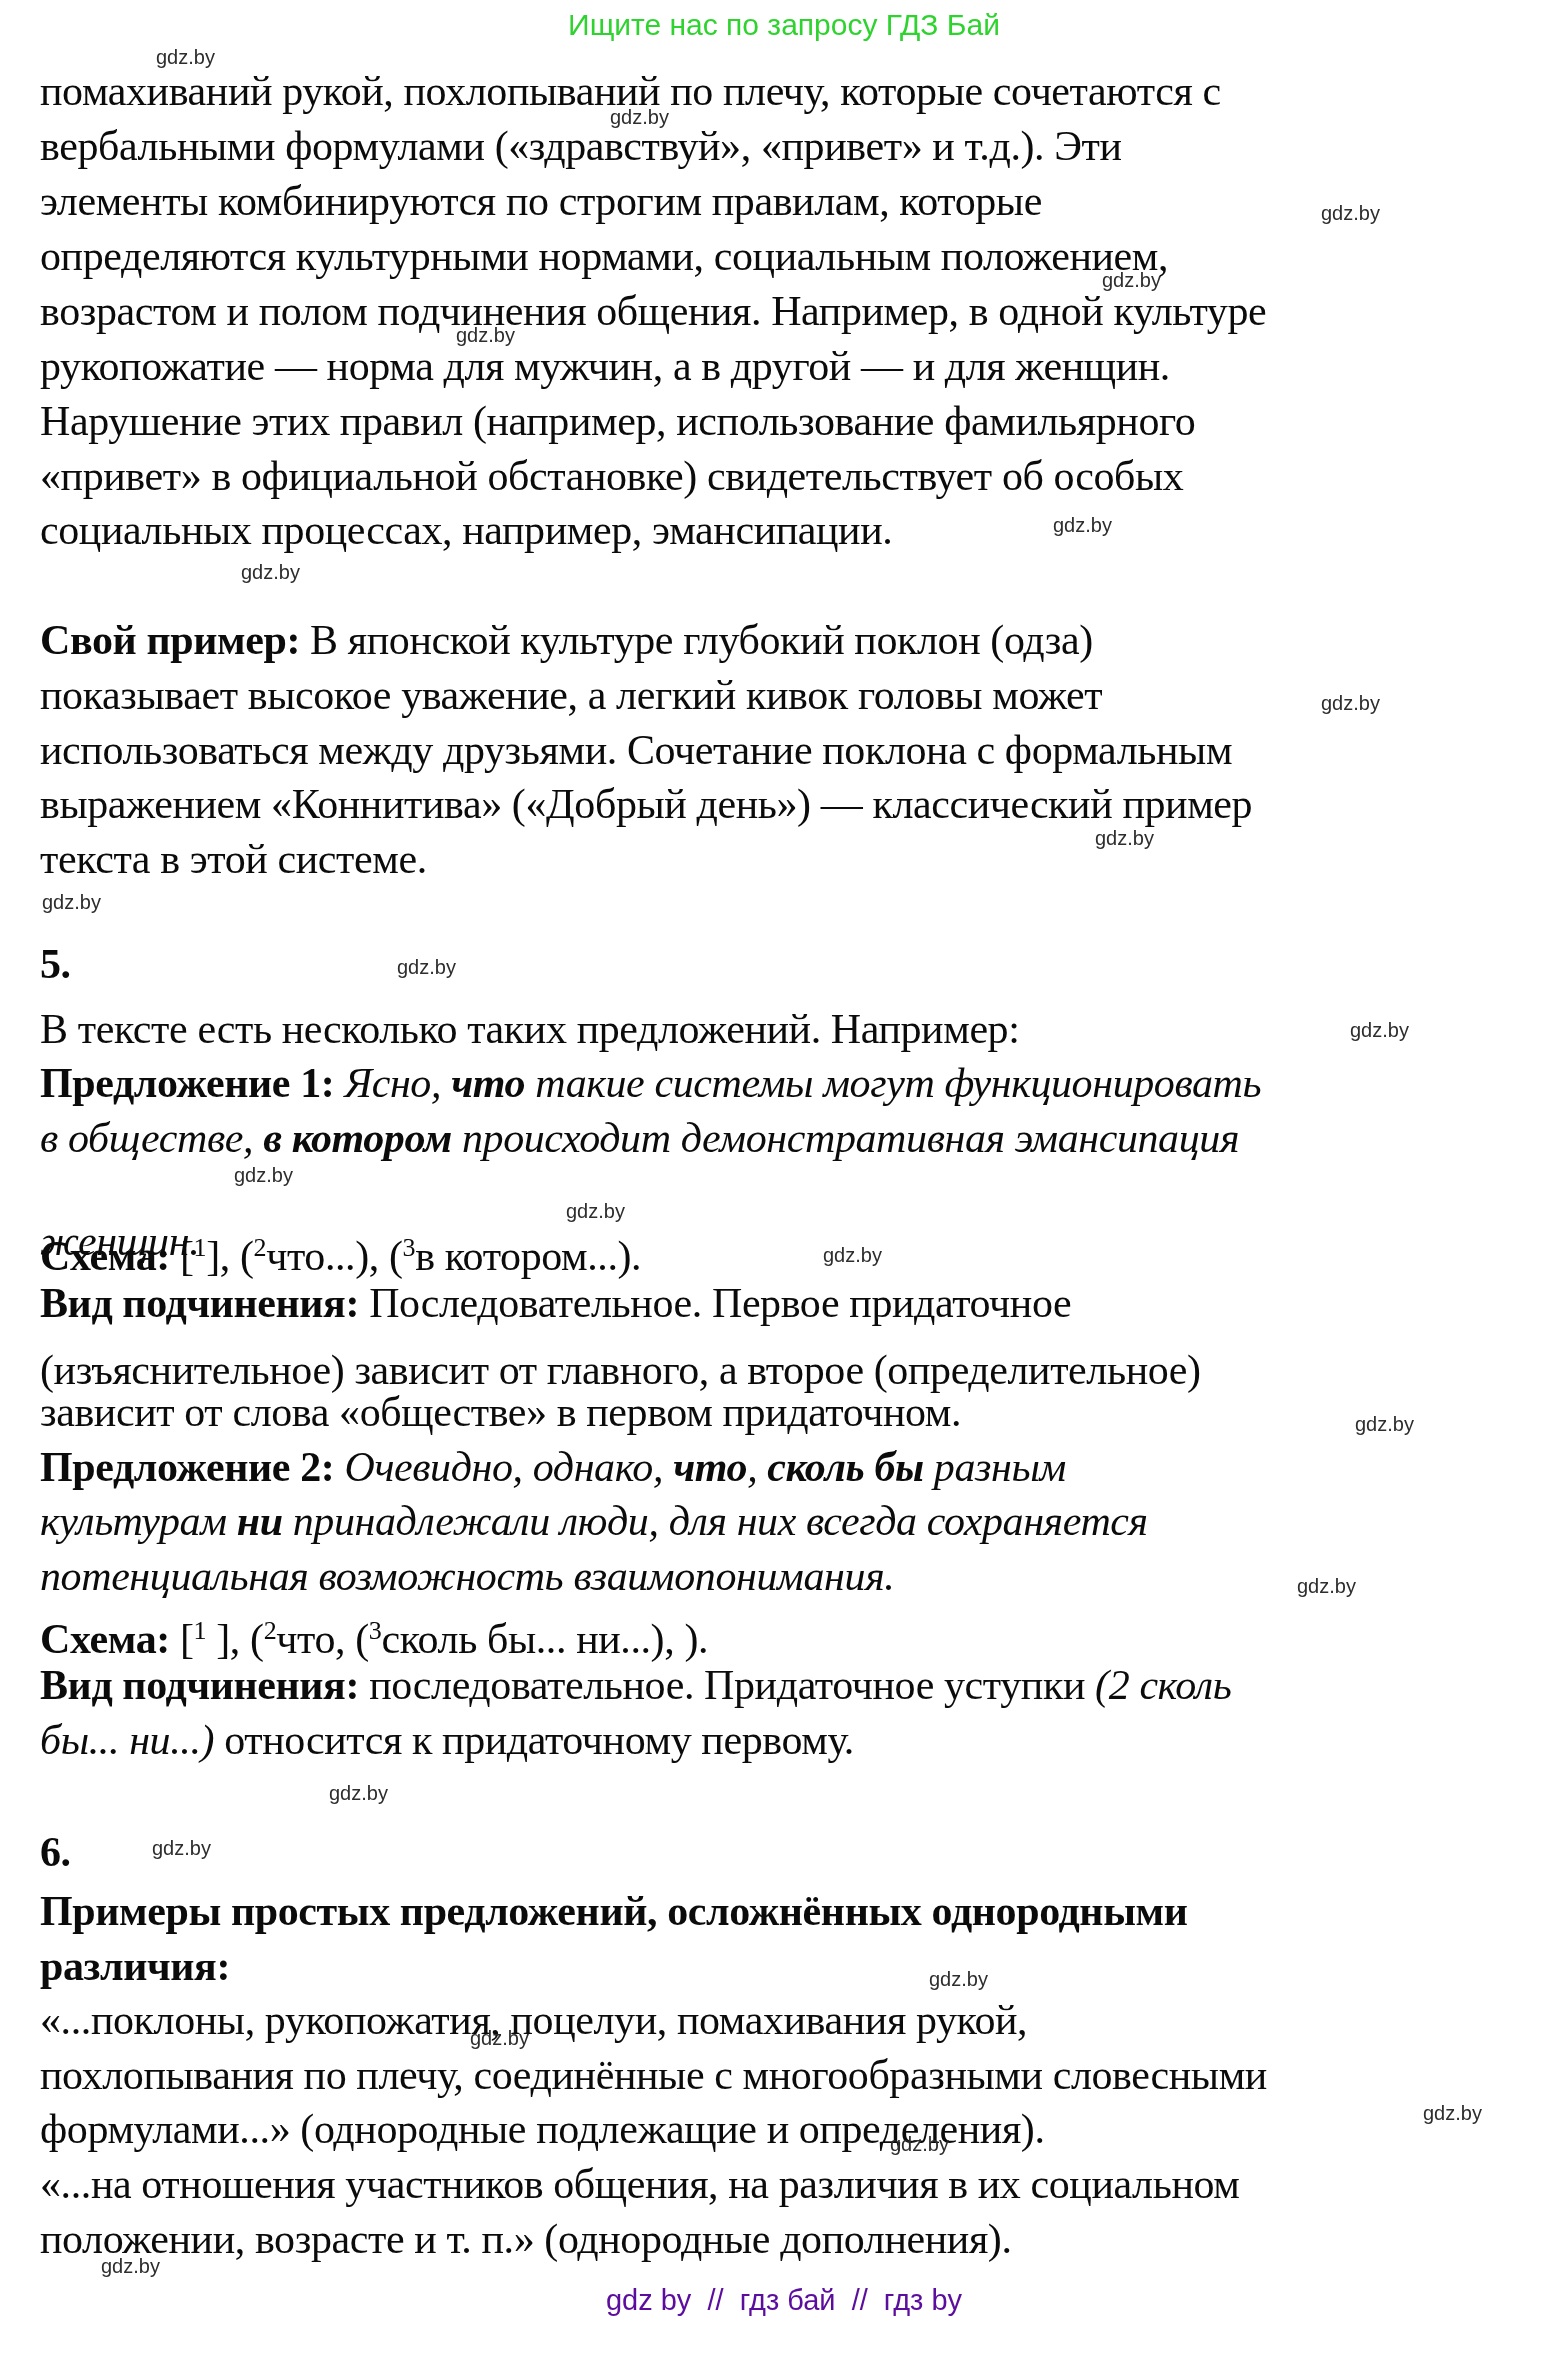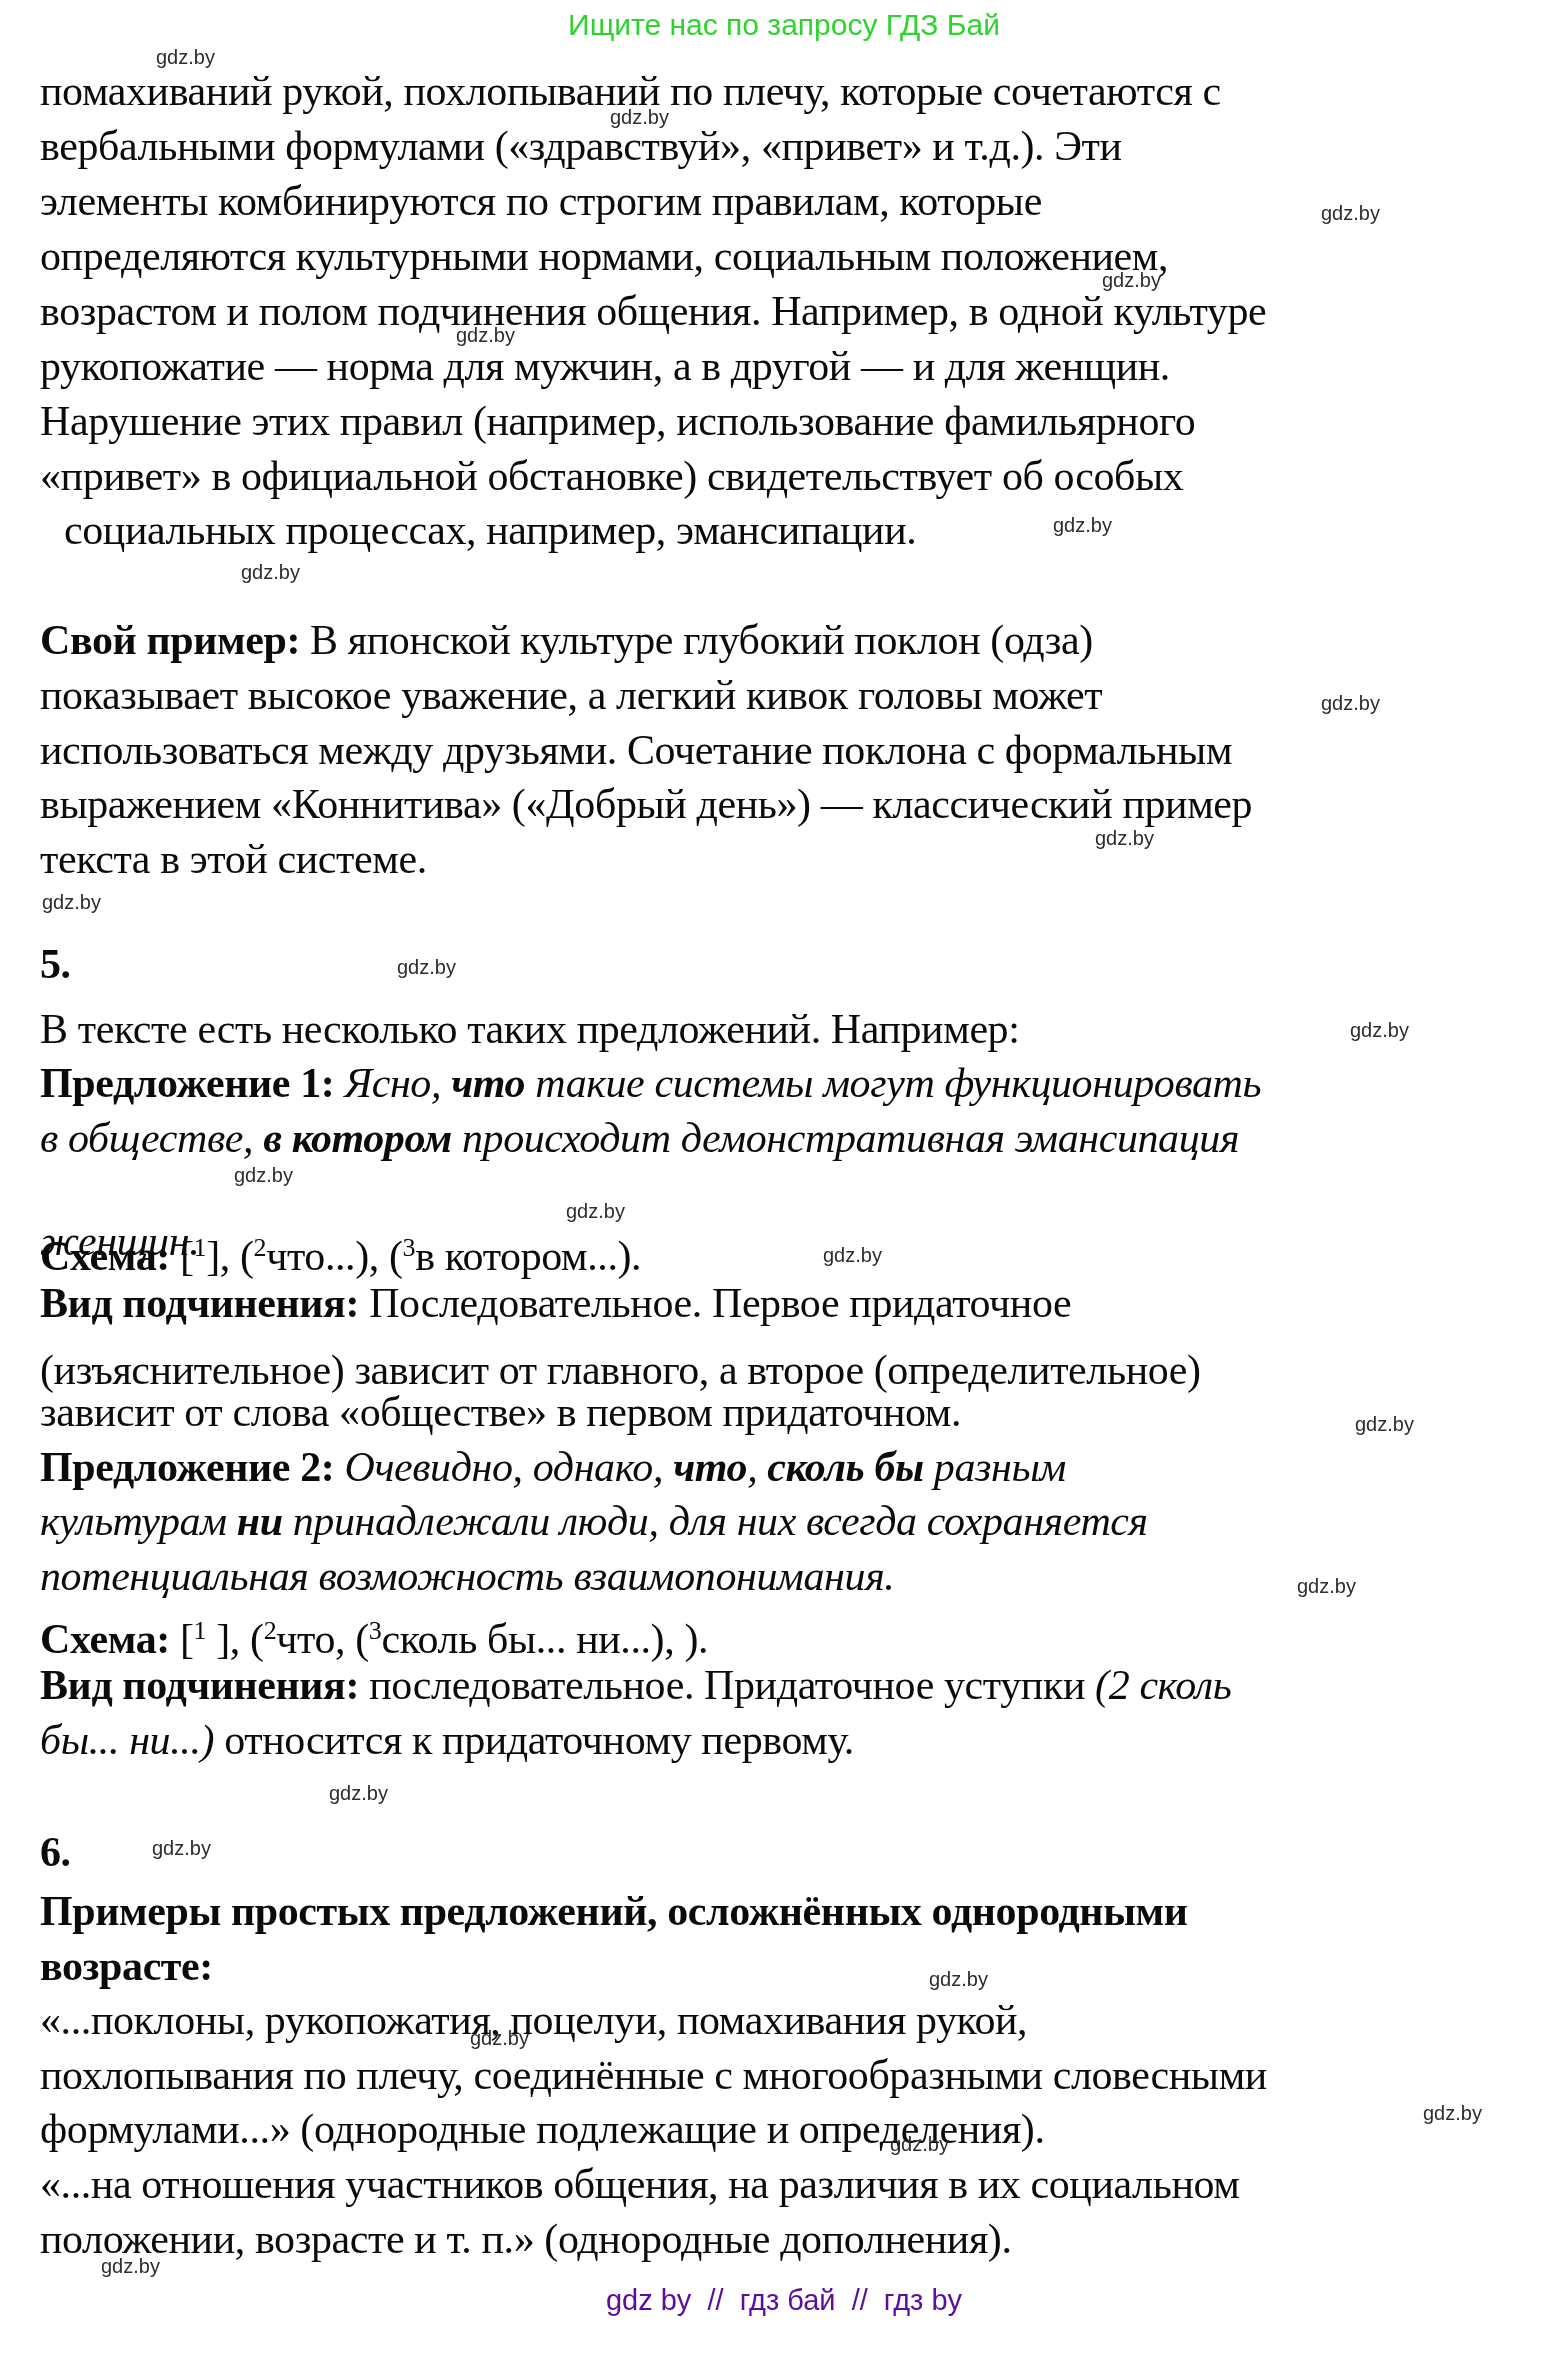--- a/index.html
+++ b/index.html
@@ -55,21 +55,21 @@
   <div class="banner">Ищите нас по запросу ГДЗ Бай</div>
   <div class="footer">gdz by  //  гдз бай  //  гдз by</div>
 <div class="line" style="top: 65px;"><span class="r">помахиваний рукой, похлопываний по плечу, которые сочетаются с</span></div>
     <div class="line" style="top: 120px;"><span class="r">вербальными формулами («здравствуй», «привет» и т.д.). Эти</span></div>
     <div class="line" style="top: 175px;"><span class="r">элементы комбинируются по строгим правилам, которые</span></div>
     <div class="line" style="top: 230px;"><span class="r">определяются культурными нормами, социальным положением,</span></div>
     <div class="line" style="top: 285px;"><span class="r">возрастом и полом подчинения общения. Например, в одной культуре</span></div>
     <div class="line" style="top: 340px;"><span class="r">рукопожатие — норма для мужчин, а в другой — и для женщин.</span></div>
     <div class="line" style="top: 395px;"><span class="r">Нарушение этих правил (например, использование фамильярного</span></div>
     <div class="line" style="top: 450px;"><span class="r">«привет» в официальной обстановке) свидетельствует об особых</span></div>
-    <div class="line" style="top: 504px; margin-left: 24px;"><span class="r">социальных процессах, например, эмансипации.</span></div>
+    <div class="line" style="top: 504px;"><span class="r">социальных процессах, например, эмансипации.</span></div>
     <div class="line" style="top: 614px;"><span class="b">Свой пример: </span><span class="r">В японской культуре глубокий поклон (одза)</span></div>
     <div class="line" style="top: 669px;"><span class="r">показывает высокое уважение, а легкий кивок головы может</span></div>
     <div class="line" style="top: 724px;"><span class="r">использоваться между друзьями. Сочетание поклона с формальным</span></div>
     <div class="line" style="top: 778px;"><span class="r">выражением «Коннитива» («Добрый день») — классический пример</span></div>
     <div class="line" style="top: 833px;"><span class="r">текста в этой системе.</span></div>
     <div class="line" style="top: 938px;"><span class="b">5.</span></div>
     <div class="line" style="top: 1003px;"><span class="r">В тексте есть несколько таких предложений. Например:</span></div>
     <div class="line" style="top: 1057px;"><span class="b">Предложение 1: </span><span class="i">Ясно, </span><span class="bi">что</span><span class="i"> такие системы могут функционировать</span></div>
     <div class="line" style="top: 1112px;"><span class="i">в обществе, </span><span class="bi">в котором</span><span class="i"> происходит демонстративная эмансипация</span></div>
     <div class="line" style="top: 1167px; margin-top: 48px;"><span class="i">женщин.</span></div>
@@ -78,21 +78,21 @@
     <div class="line" style="top: 1332px; margin-top: 12px;"><span class="r">(изъяснительное) зависит от главного, а второе (определительное)</span></div>
     <div class="line" style="top: 1386px;"><span class="r">зависит от слова «обществе» в первом придаточном.</span></div>
     <div class="line" style="top: 1441px;"><span class="b">Предложение 2: </span><span class="i">Очевидно, однако, </span><span class="bi">что</span><span class="i">, </span><span class="bi">сколь бы</span><span class="i"> разным</span></div>
     <div class="line" style="top: 1495px;"><span class="i">культурам </span><span class="bi">ни</span><span class="i"> принадлежали люди, для них всегда сохраняется</span></div>
     <div class="line" style="top: 1550px;"><span class="i">потенциальная возможность взаимопонимания.</span></div>
     <div class="line" style="top: 1605px;"><span class="b">Схема: </span><span class="r">[</span><span class="sup">1</span><span class="r"> ], (</span><span class="sup">2</span><span class="r">что, (</span><span class="sup">3</span><span class="r">сколь бы... ни...), ).</span></div>
     <div class="line" style="top: 1659px;"><span class="b">Вид подчинения: </span><span class="r">последовательное. Придаточное уступки </span><span class="i">(2 сколь</span></div>
     <div class="line" style="top: 1714px;"><span class="i">бы... ни...)</span><span class="r"> относится к придаточному первому.</span></div>
     <div class="line" style="top: 1826px;"><span class="b">6.</span></div>
     <div class="line" style="top: 1885px;"><span class="b">Примеры простых предложений, осложнённых однородными</span></div>
-    <div class="line" style="top: 1940px;"><span class="b">возрасте:</span></div>
+    <div class="line" style="top: 1940px;"><span class="b">различия:</span></div>
     <div class="line" style="top: 1994px;"><span class="r">«...поклоны, рукопожатия, поцелуи, помахивания рукой,</span></div>
     <div class="line" style="top: 2049px;"><span class="r">похлопывания по плечу, соединённые с многообразными словесными</span></div>
     <div class="line" style="top: 2103px;"><span class="r">формулами...» (однородные подлежащие и определения).</span></div>
     <div class="line" style="top: 2158px;"><span class="r">«...на отношения участников общения, на различия в их социальном</span></div>
     <div class="line" style="top: 2213px;"><span class="r">положении, возрасте и т. п.» (однородные дополнения).</span></div>
     <span class="wm" style="left: 156px; top: 46px;">gdz.by</span>
     <span class="wm" style="left: 610px; top: 106px;">gdz.by</span>
     <span class="wm" style="left: 1321px; top: 202px;">gdz.by</span>
     <span class="wm" style="left: 1102px; top: 269px;">gdz.by</span>
     <span class="wm" style="left: 456px; top: 324px;">gdz.by</span>

